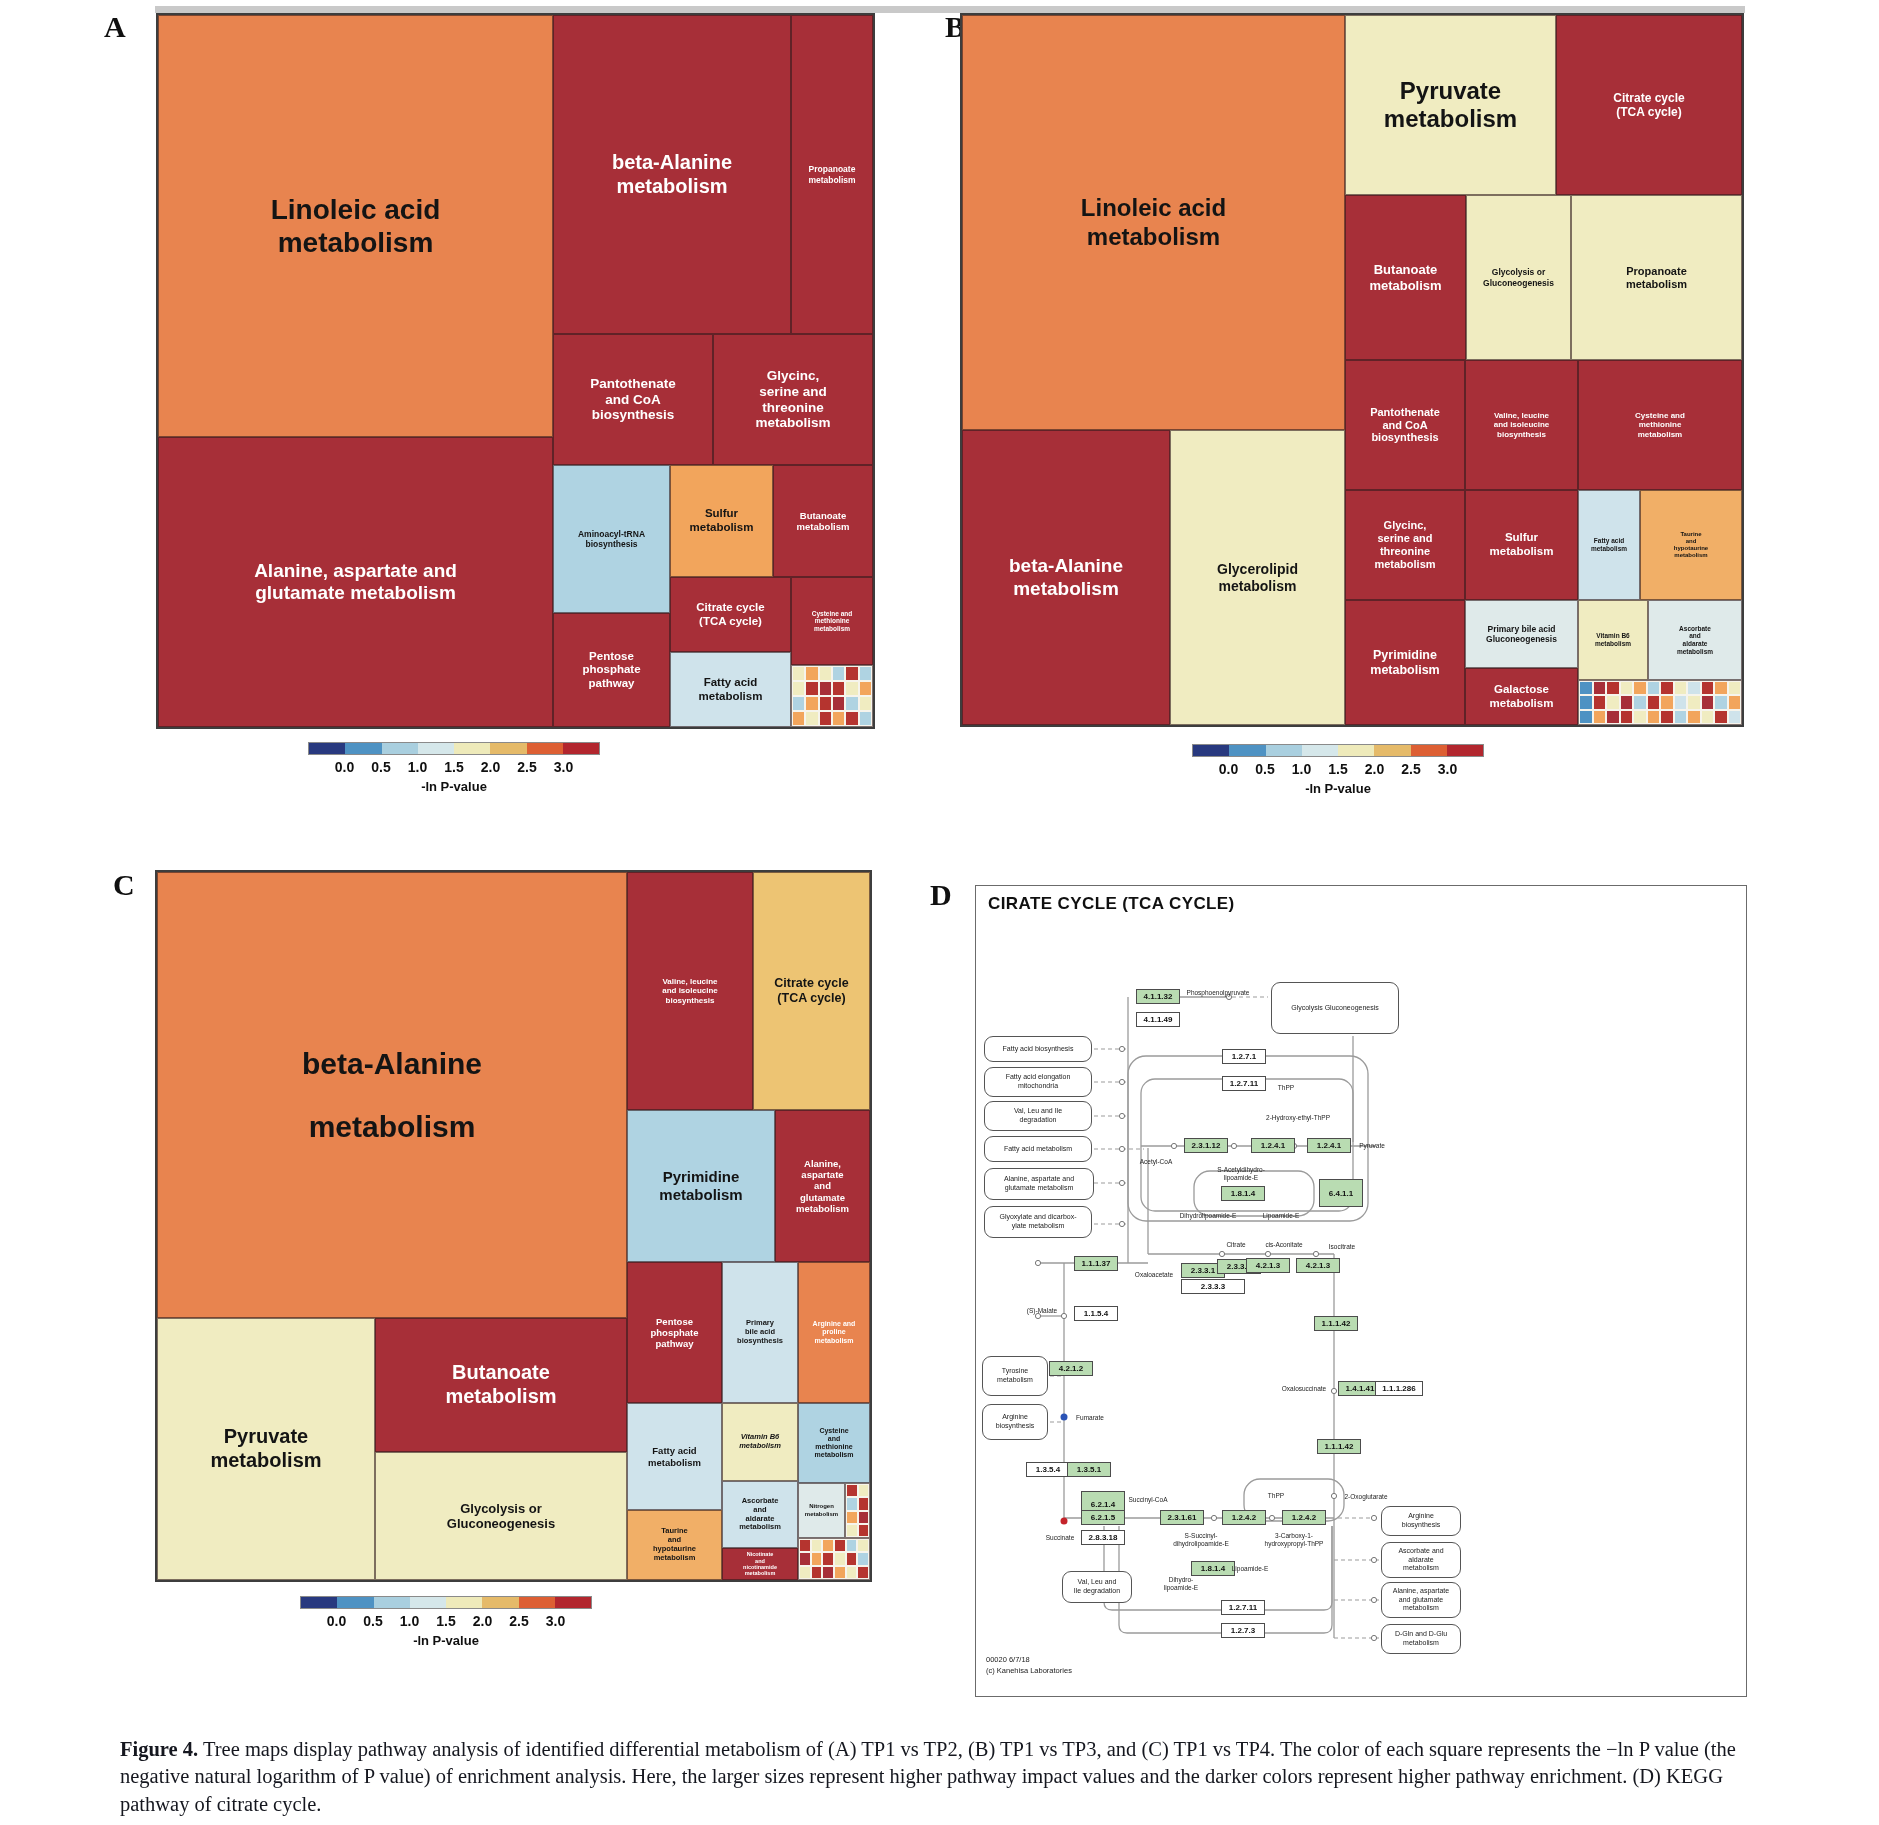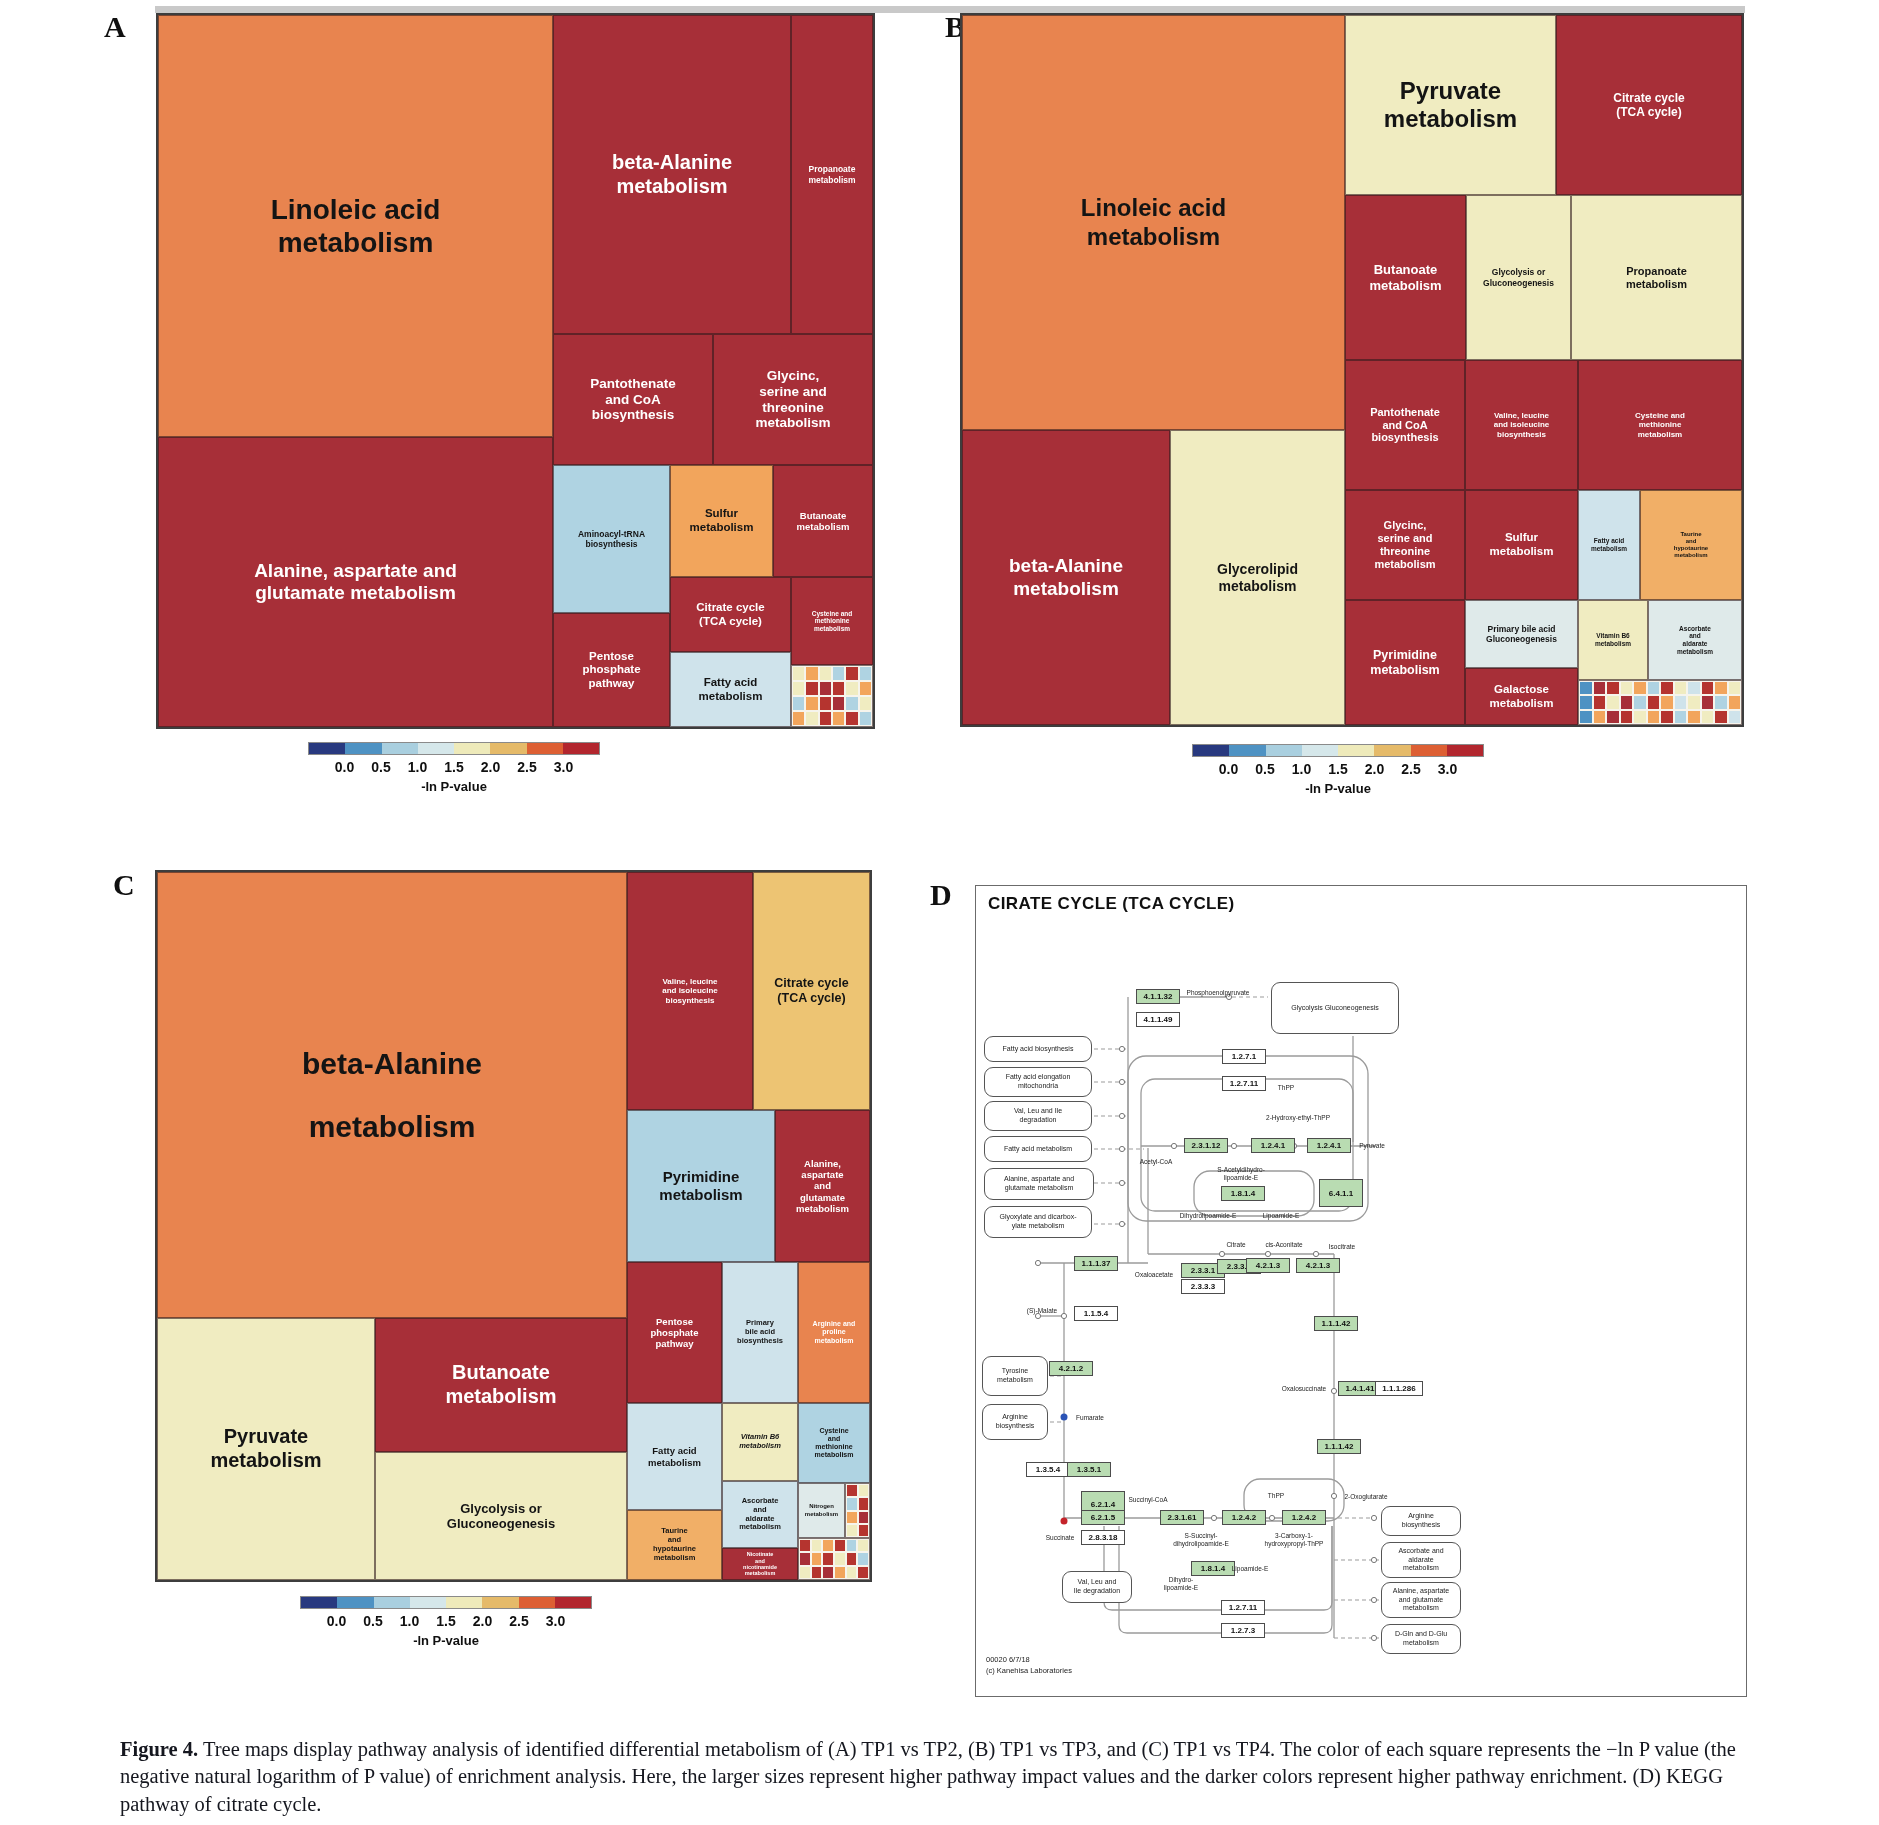--- a/index.html
+++ b/index.html
@@ -437,21 +437,21 @@
       <div class="enz" style="left: 160px; top: 126px; width: 44px; height: 15px;">4.1.1.49</div>
       <div class="enz" style="left: 246px; top: 163px; width: 44px; height: 15px;">1.2.7.1</div>
       <div class="enz" style="left: 246px; top: 190px; width: 44px; height: 15px;">1.2.7.11</div>
       <div class="enz g" style="left: 208px; top: 252px; width: 44px; height: 15px;">2.3.1.12</div>
       <div class="enz g" style="left: 275px; top: 252px; width: 44px; height: 15px;">1.2.4.1</div>
       <div class="enz g" style="left: 331px; top: 252px; width: 44px; height: 15px;">1.2.4.1</div>
       <div class="enz g" style="left: 245px; top: 300px; width: 44px; height: 15px;">1.8.1.4</div>
       <div class="enz g" style="left: 343px; top: 293px; width: 44px; height: 28px;">6.4.1.1</div>
       <div class="enz g" style="left: 205px; top: 355px; width: 44px; height: 15px; margin-top: 22px;">2.3.3.1</div>
       <div class="enz g" style="left: 205px; top: 373px; width: 44px; height: 15px; margin-left: 36px;">2.3.3.8</div>
-      <div class="enz" style="left: 205px; top: 393px; width: 44px; height: 15px;">2.3.3.3</div>
+      <div class="enz" style="left: 205px; top: 393px; width: 64px; height: 15px;">2.3.3.3</div>
       <div class="enz g" style="left: 270px; top: 372px; width: 44px; height: 15px;">4.2.1.3</div>
       <div class="enz g" style="left: 320px; top: 372px; width: 44px; height: 15px;">4.2.1.3</div>
       <div class="enz g" style="left: 98px; top: 370px; width: 44px; height: 15px;">1.1.1.37</div>
       <div class="enz" style="left: 98px; top: 420px; width: 44px; height: 15px;">1.1.5.4</div>
       <div class="enz g" style="left: 338px; top: 430px; width: 44px; height: 15px;">1.1.1.42</div>
       <div class="enz g" style="left: 362px; top: 495px; width: 44px; height: 15px;">1.4.1.41</div>
       <div class="enz" style="left: 399px; top: 495px; width: 48px; height: 15px;">1.1.1.286</div>
       <div class="enz g" style="left: 341px; top: 553px; width: 44px; height: 15px;">1.1.1.42</div>
       <div class="enz g" style="left: 73px; top: 475px; width: 44px; height: 15px;">4.2.1.2</div>
       <div class="enz" style="left: 50px; top: 576px; width: 44px; height: 15px;">1.3.5.4</div>

